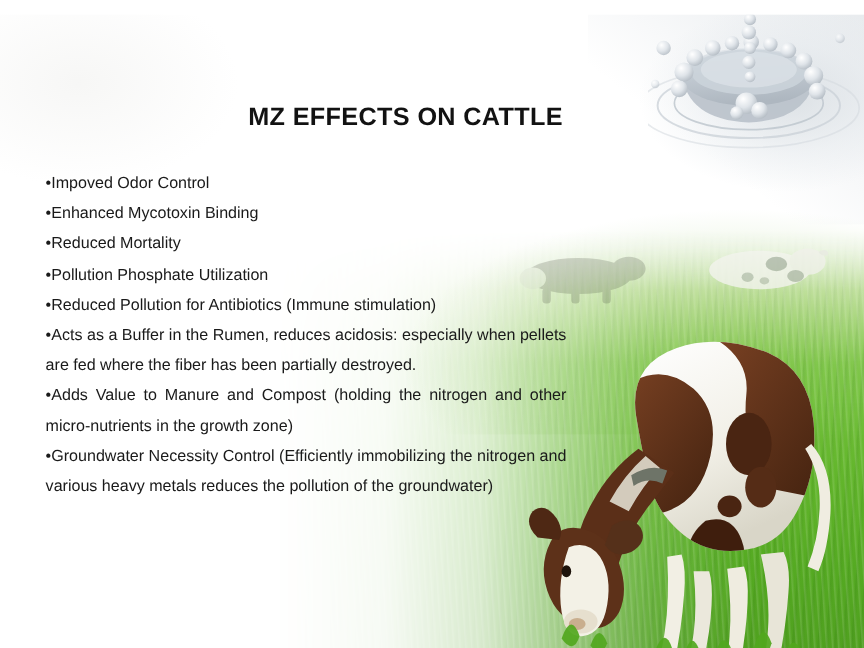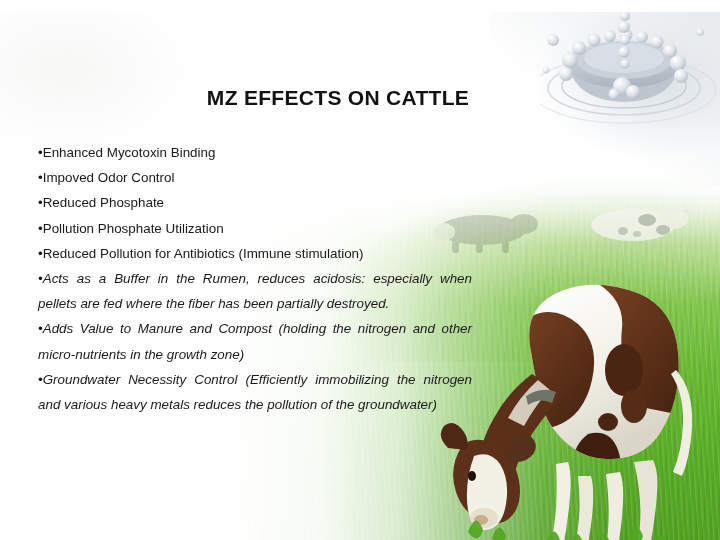--- a/index.html
+++ b/index.html
@@ -187,21 +187,20 @@
     line-height: 25.2px;
     color: #1a1a1a;
     margin: 0;
     white-space: nowrap;
   }
   
   .bullet.wrap {
     white-space: normal;
     text-align: justify;
     text-justify: inter-word;
-    font-style: italic;
   }
   .bullet .dot {
     font-size: 13.4px;
     line-height: 25.2px;
   }
 </style>
 </head>
 <body>
 
 <div id="slide">
@@ -374,23 +373,23 @@
       <circle cx="13" cy="28" r="6" fill="url(#wBead)" opacity="0.9"></circle>
       <circle cx="160" cy="20" r="4" fill="url(#wBead)" opacity="0.7"></circle>
       <circle cx="6" cy="58" r="3.5" fill="url(#wBead)" opacity="0.65"></circle>
     </svg>
   </div>
 
   <div id="content">
     <div id="slide-title">MZ EFFECTS ON CATTLE</div>
 
     <div id="bullet-list">
+      <p class="bullet"><span class="dot">•</span><span>Impoved Odor Control</span></p>
       <p class="bullet"><span class="dot">•</span><span>Enhanced Mycotoxin Binding</span></p>
-      <p class="bullet"><span class="dot">•</span><span>Impoved Odor Control</span></p>
-      <p class="bullet"><span class="dot">•</span><span>Reduced Phosphate</span></p>
+      <p class="bullet"><span class="dot">•</span><span>Reduced Mortality</span></p>
       <p class="bullet"><span class="dot">•</span><span>Pollution Phosphate Utilization</span></p>
       <p class="bullet"><span class="dot">•</span><span>Reduced Pollution for Antibiotics (Immune stimulation)</span></p>
       <p class="bullet wrap"><span class="dot">•</span><span>Acts as a Buffer in the Rumen, reduces acidosis: especially when pellets are fed where the fiber has been partially destroyed.</span></p>
       <p class="bullet wrap"><span class="dot">•</span><span>Adds Value to Manure and Compost (holding the nitrogen and other micro-nutrients in the growth zone)</span></p>
       <p class="bullet wrap"><span class="dot">•</span><span>Groundwater Necessity Control (Efficiently immobilizing the nitrogen and various heavy metals reduces the pollution of the groundwater)</span></p>
     </div>
   </div>
 </div>
 
 </body></html>

